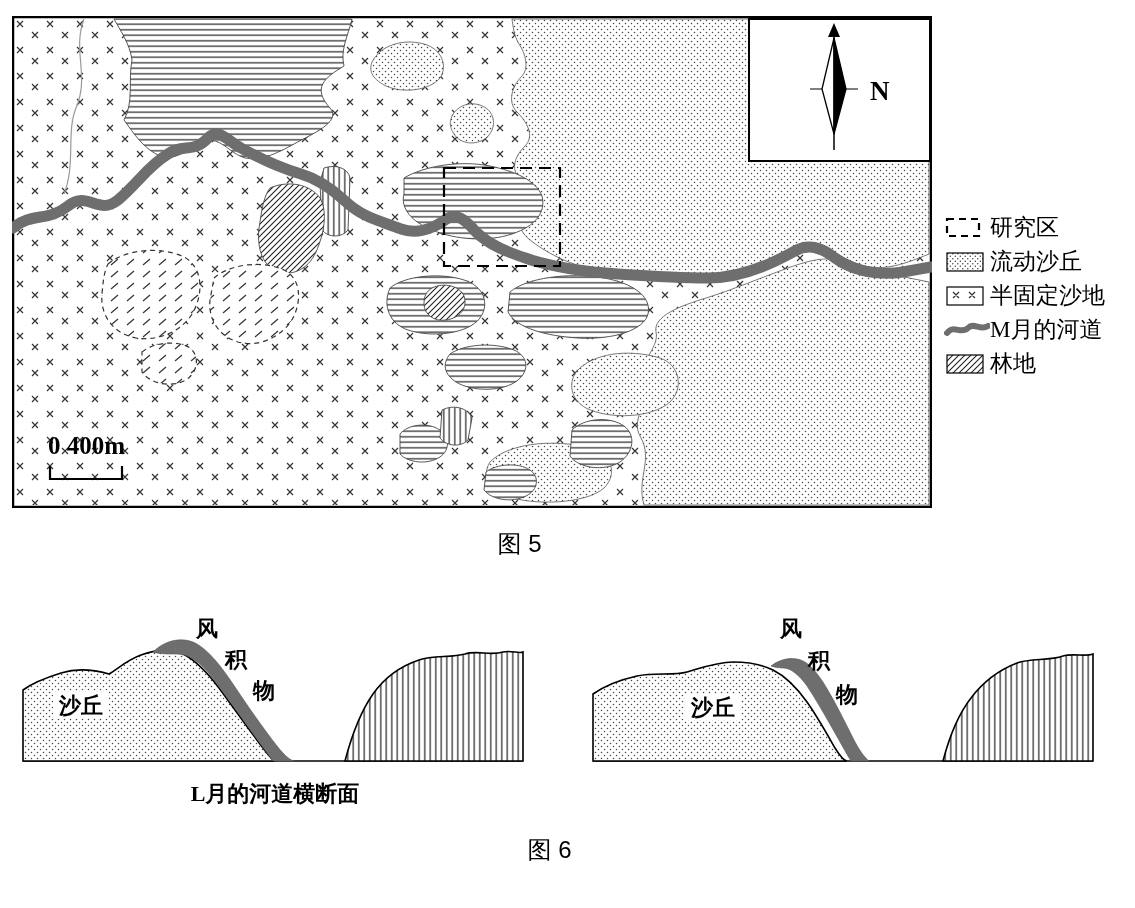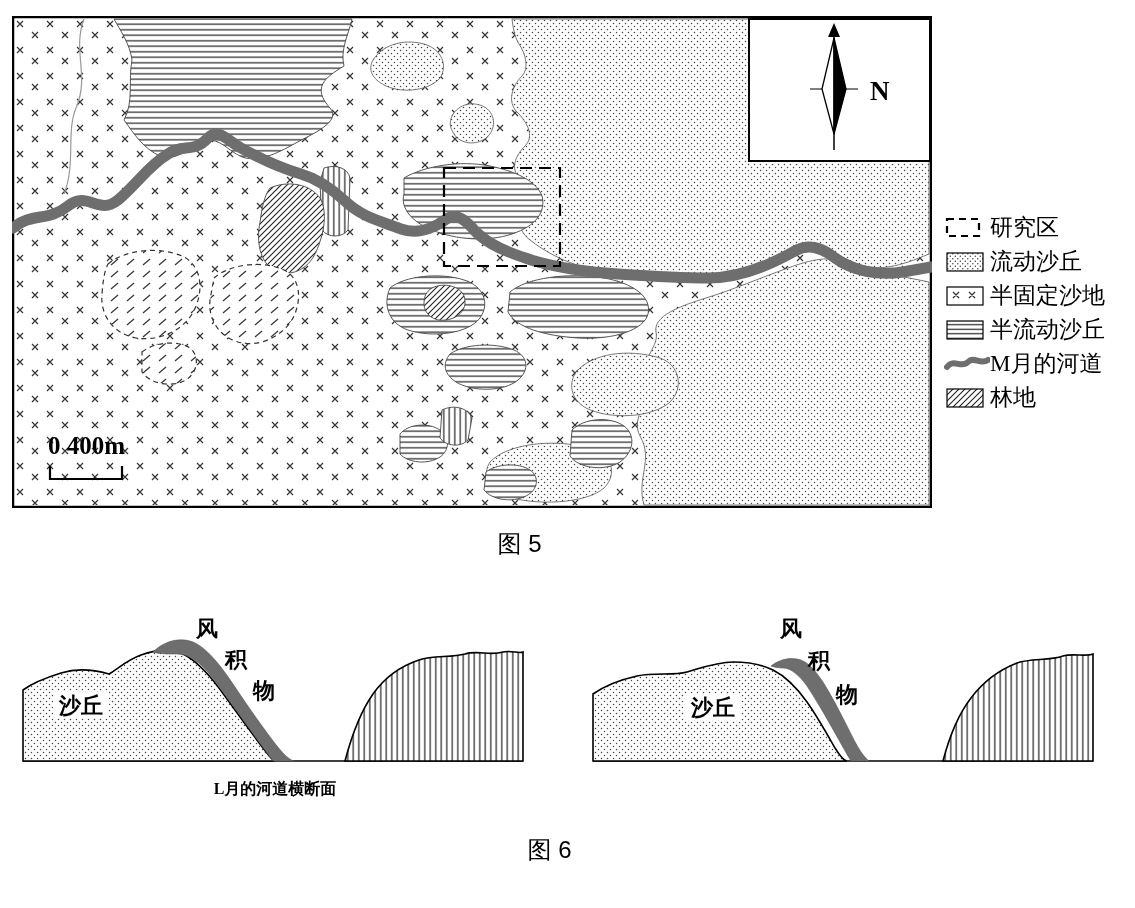--- a/index.html
+++ b/index.html
@@ -10,21 +10,21 @@
   .legend-row { display:flex; align-items:flex-start; height:34px; }
   .licon { flex:0 0 46px; }
   .llabel { font-size:23px; line-height:1; white-space:nowrap; }
   .cap5 { position:absolute; top:528px; left:0; width:1039px; text-align:center;
           font-size:24px; font-family:"Liberation Sans","DejaVu Sans",sans-serif; }
   .cap6 { position:absolute; top:834px; left:0; width:1099px; text-align:center;
           font-size:24px; font-family:"Liberation Sans","DejaVu Sans",sans-serif; }
   .xsec-left  { position:absolute; left:15px;  top:610px; }
   .xsec-right { position:absolute; left:585px; top:610px; }
   .xcap { position:absolute; top:779px; width:520px; text-align:center;
-          font-size:16px; font-weight:bold; }
+          font-size:22px; font-weight:bold; }
   .xcap-left  { left:15px; }
   .xcap-right { left:585px; }
   svg text { font-family:"Liberation Serif","DejaVu Serif",serif; }
 </style>
 </head>
 <body>
 
 <div class="page">
 
   <svg class="map-svg" width="920" height="492" viewBox="0 0 920 492">
@@ -142,32 +142,20 @@
 
     <div class="legend-row">
       <svg class="licon" width="46" height="24">
         <rect x="3" y="3" width="36" height="18" fill="#fff" stroke="#000" stroke-width="1.2"></rect>
         <path d="M9,8 l6,6 M15,8 l-6,6 M25,8 l6,6 M31,8 l-6,6" stroke="#333" stroke-width="1.3" fill="none"></path>
       </svg>
       <span class="llabel">半固定沙地</span>
     </div>
 
 
-    <div class="legend-row">
-      <svg class="licon" width="46" height="24">
-        <defs>
-          <pattern id="li-hl" width="8" height="4.5" patternUnits="userSpaceOnUse">
-            <rect width="8" height="4.5" fill="#fff"></rect>
-            <path d="M0,2.25 H8" stroke="#222" stroke-width="1.2"></path>
-          </pattern>
-        </defs>
-        <rect x="3" y="3" width="36" height="18" fill="url(#li-hl)" stroke="#000" stroke-width="1.2"></rect>
-      </svg>
-      <span class="llabel">半流动沙丘</span>
-    </div>
 
 
     <div class="legend-row">
       <svg class="licon" width="46" height="24">
         <path d="M3,15 C10,6 17,17 24,10 C30,4 36,13 44,8" fill="none" stroke="#6e6e6e" stroke-width="6" stroke-linecap="round"></path>
       </svg>
       <span class="llabel">M月的河道</span>
     </div>
 
     <div class="legend-row">

